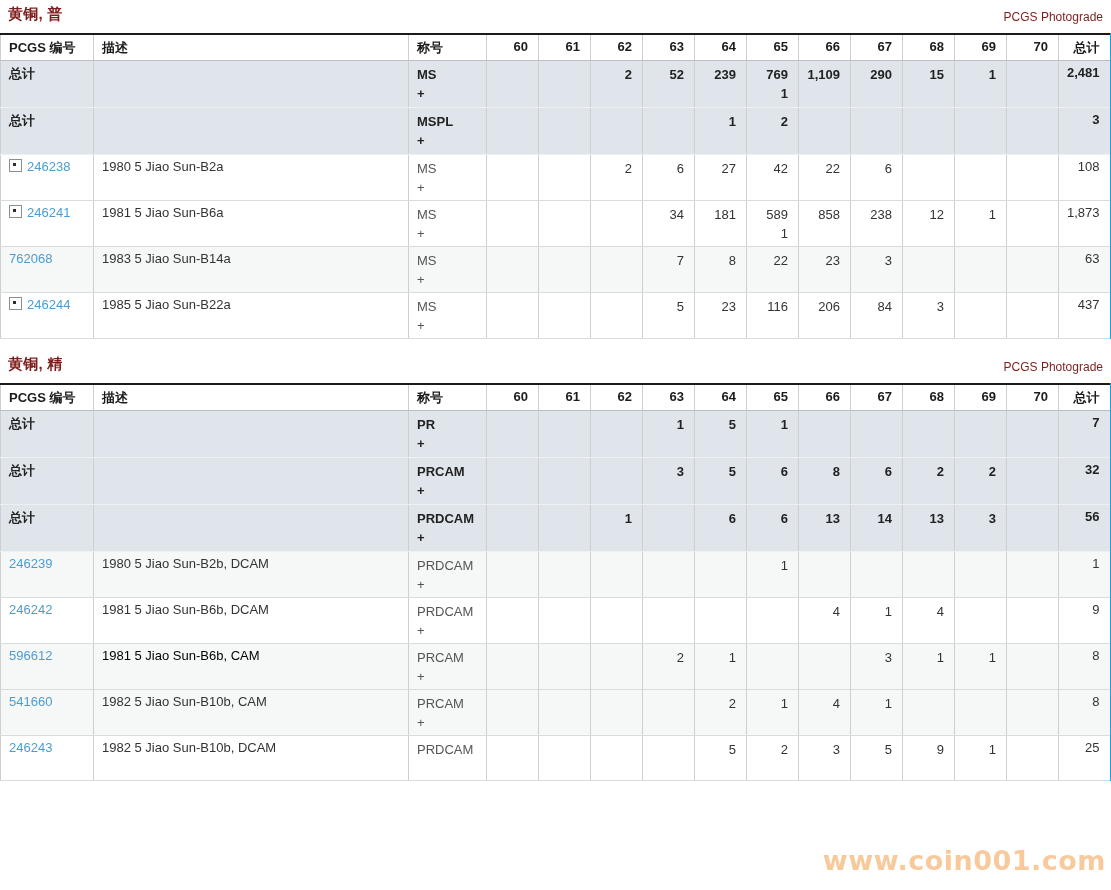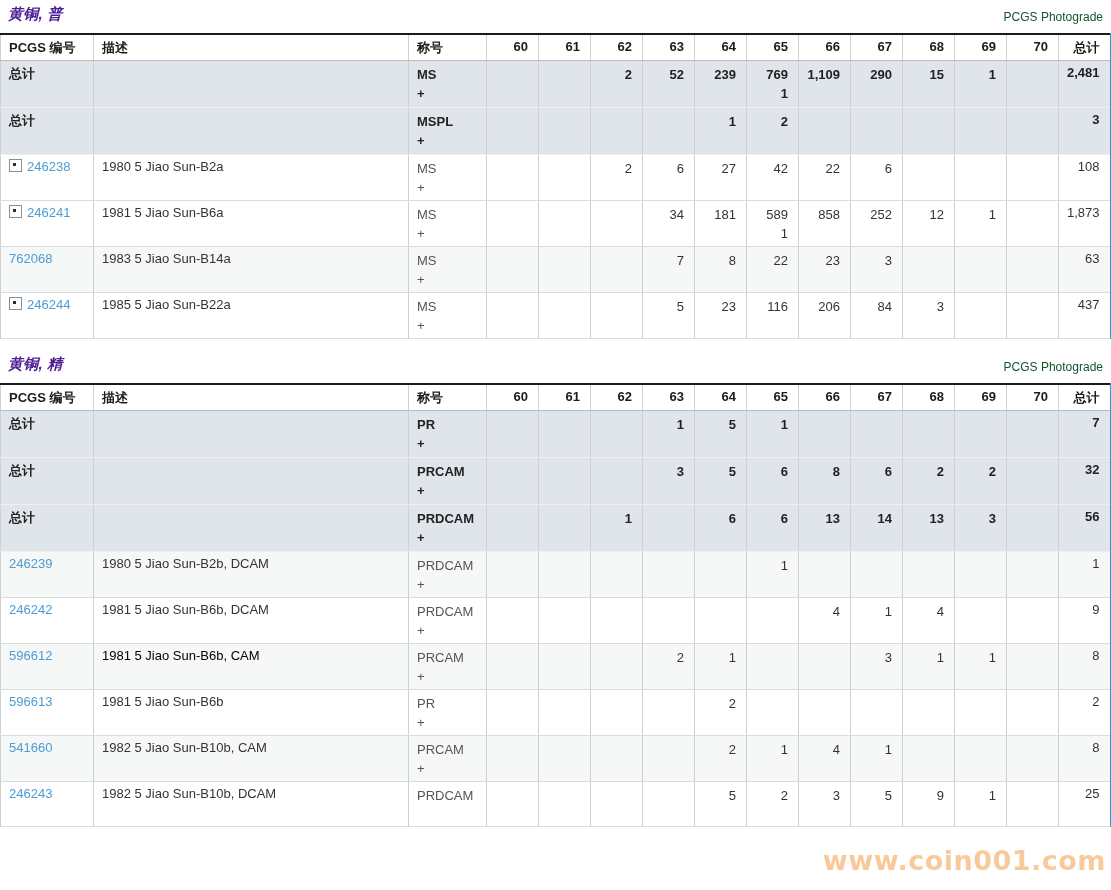--- a/index.html
+++ b/index.html
@@ -6,22 +6,22 @@
   body {
     width:1111px; height:890px; overflow:hidden; position:relative;
     background:#ffffff;
     font-family:"Liberation Sans", sans-serif;
   }
   .section-head {
     display:flex; justify-content:space-between; align-items:flex-end;
     padding:5px 8px 9px 8px;
   }
   .section + .section { margin-top:11px; }
-  .section-title { margin:0; font-size:15px; font-weight:bold; color:#4c1d95; letter-spacing:0.2px;font-style:italic; }
-  .pg-link { font-size:12px; color:#14532d; text-decoration:none; cursor:pointer; }
+  .section-title { margin:0; font-size:15px; font-weight:bold; color:#7f1d1d; letter-spacing:0.2px; }
+  .pg-link { font-size:12px; color:#7f1d1d; text-decoration:none; cursor:pointer; }
 
   table {
     width:1111px; border-collapse:collapse; table-layout:fixed;
     border-top:2px solid #1b1b1b;
     border-left:1px solid #ccd0d3; border-right:4px solid #0ea5e9;
   }
   th, td {
     border-right:1px solid #ccd0d3;
     font-size:13px; vertical-align:top; box-sizing:border-box;
     padding:4px 10px 3px 8px; text-align:left; color:#222;
@@ -218,21 +218,21 @@
               <div class="line">181</div>
             </td>
             <td class="num">
               <div class="line">589</div>
               <div class="line">1</div>
             </td>
             <td class="num">
               <div class="line">858</div>
             </td>
             <td class="num">
-              <div class="line">252</div>
+              <div class="line">238</div>
             </td>
             <td class="num">
               <div class="line">12</div>
             </td>
             <td class="num">
               <div class="line">1</div>
             </td>
             <td class="num"></td>
             <td class="num">1,873</td>
           </tr>
@@ -510,42 +510,20 @@
             </td>
             <td class="num">
               <div class="line">1</div>
             </td>
             <td class="num">
               <div class="line">1</div>
             </td>
             <td class="num"></td>
             <td class="num">8</td>
           </tr>
-          <tr class="data-row">
-            <td><a class="id-link">596613</a></td>
-            <td style="font-weight: normal; color: rgb(51, 51, 51);">1981 5 Jiao Sun-B6b</td>
-            <td class="desig-cell">
-              <div class="line">PR</div>
-              <div class="line">+</div>
-            </td>
-            <td class="num"></td>
-            <td class="num"></td>
-            <td class="num"></td>
-            <td class="num"></td>
-            <td class="num">
-              <div class="line">2</div>
-            </td>
-            <td class="num"></td>
-            <td class="num"></td>
-            <td class="num"></td>
-            <td class="num"></td>
-            <td class="num"></td>
-            <td class="num"></td>
-            <td class="num">2</td>
-          </tr>
           <tr class="data-row alt">
             <td><a class="id-link">541660</a></td>
             <td style="font-weight: normal; color: rgb(51, 51, 51);">1982 5 Jiao Sun-B10b, CAM</td>
             <td class="desig-cell">
               <div class="line">PRCAM</div>
               <div class="line">+</div>
             </td>
             <td class="num"></td>
             <td class="num"></td>
             <td class="num"></td>

